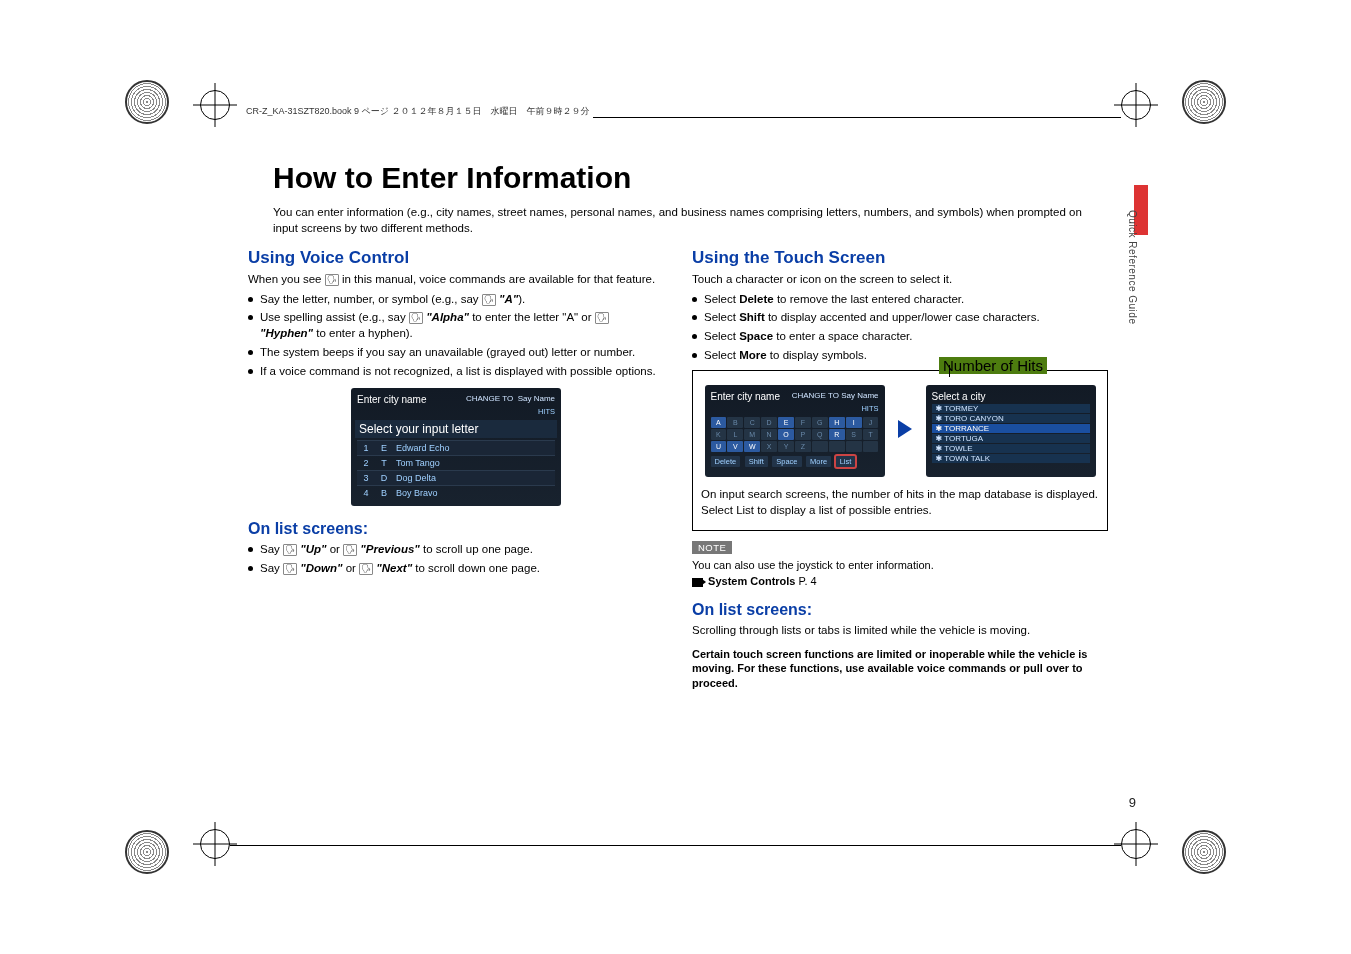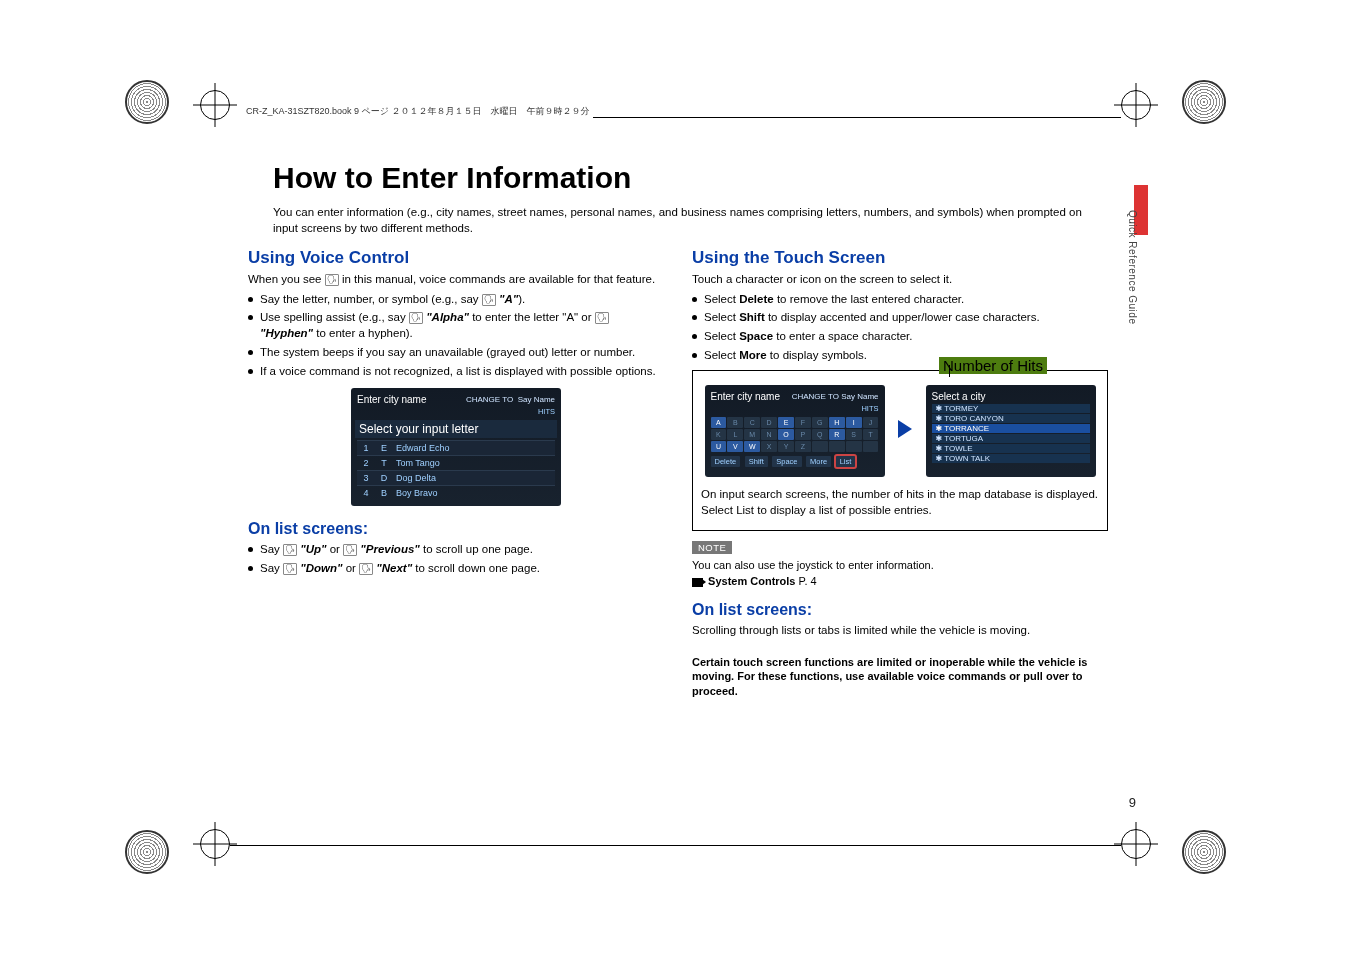--- a/index.html
+++ b/index.html
@@ -123,21 +123,21 @@
   .shot {
     background: linear-gradient(#121a25,#18222e);
     border-radius:3px;
     padding:6px;
     color:#cfe4ff;
     font-size:9px;
     font-family: Arial, sans-serif;
     margin: 8px auto 4px;
   }
   .shot .nav-title {
-    display:flex; justify-content:space-between; align-items:center;
+    display:flex; justify-content:space-between; 
     color:#fff; font-size:10px; margin-bottom:2px;
   }
   .shot .nav-title .r { font-size:8px; color:#cfe4ff; }
   .shot .hitsrow { display:flex; justify-content:flex-end; gap:4px; font-size:7.5px; color:#9fd0ff;}
   .shot .prompt { background:#1a2a3d; color:#fff; padding:2px 4px; margin:4px -2px 0; font-size:12px;}
   .shot table { width:100%; border-collapse:collapse; margin-top:2px;}
   .shot td { border-top:1px solid #2a3a4d; padding:2px 3px; color:#9fd0ff; font-size:9px;}
   .shot td.k { width:18px; text-align:center;}
   .shot tr:nth-child(odd){ background:#1a2636;}
   .shot1 { width: 210px; }
@@ -183,21 +183,21 @@
     font-size:9.5px;padding:1px 6px;margin-top:10px;letter-spacing:.5px;
   }
   .note-line{font-size:11px;margin-top:4px;}
   .link-ico{
     display:inline-block;width:11px;height:9px;background:#000;
     vertical-align:middle;margin-right:2px;position:relative;
   }
   .link-ico::after{content:"";position:absolute;right:-3px;top:1.5px;
     border-top:3px solid transparent;border-bottom:3px solid transparent;
     border-left:4px solid #000;}
-  .warn{font-size:11px;font-weight:700;margin-top:16px;line-height:1.35;}
+  .warn{font-size:11px;font-weight:700;margin-top:8px;line-height:1.35;}
 
   .page-num{
     position:absolute; right:-28px; bottom:45px;
     font-size:13px; color:#222;
   }
 
   .footer-rule{
     position:absolute; left:230px; right:230px; bottom:108px;
     height:1px; background:#000;
   }

